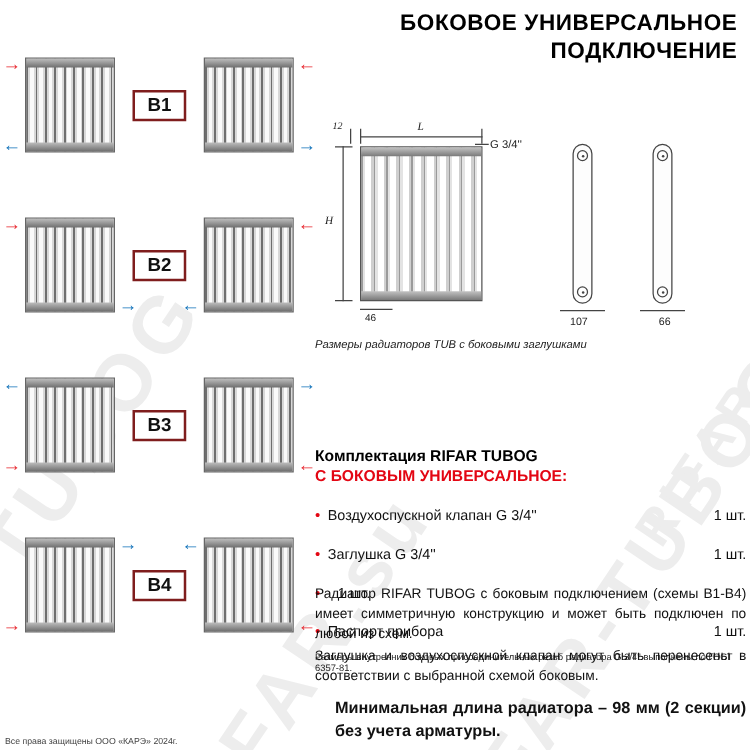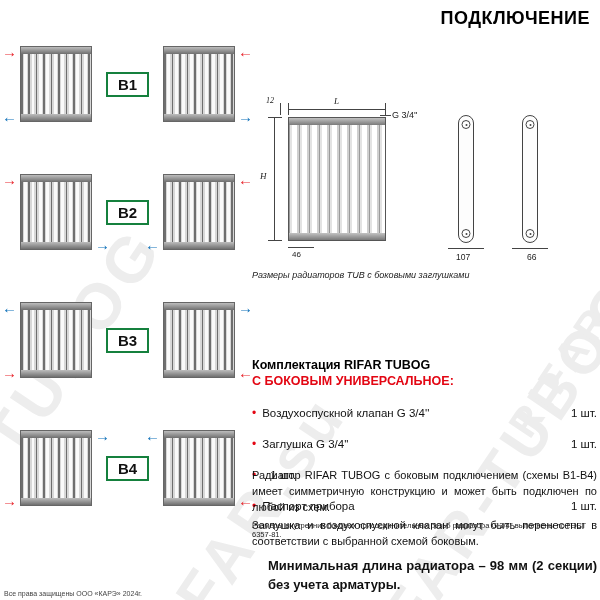--- a/index.html
+++ b/index.html
@@ -36,21 +36,21 @@
   }
   .radiator::before,.radiator::after{
     content:"";position:absolute;left:0;right:0;height:7px;
     background:linear-gradient(180deg,#bdbdbd,#6f6f6f);
   }
   .radiator::before{top:0;} .radiator::after{bottom:0;}
   .arrow{position:absolute;font-size:15px;font-weight:bold;line-height:1;}
   .pos-tl{left:-18px;top:-2px;} .pos-bl{left:-18px;bottom:-2px;}
   .pos-tr{right:-18px;top:-2px;} .pos-br{right:-18px;bottom:-2px;}
   .scheme-label{
-    border:2px solid #15803d;background:rgba(255,255,255,.9);
+    border:2px solid #7f1d1d;background:rgba(255,255,255,.9);
     font-weight:bold;font-size:15px;padding:2px 10px;z-index:2;
   }
   
   .drawing{position:absolute;left:250px;top:95px;width:345px;height:170px;}
   .front-view{
     position:absolute;left:38px;top:22px;width:98px;height:124px;
     border:1px solid #555;box-sizing:border-box;
     background:repeating-linear-gradient(90deg,
       #9a9a9a 0 1px,#e3e3e3 1px 3px,#fff 3px 8px,#cfcfcf 8px 10px);
   }
@@ -111,20 +111,21 @@
 <div class="page">
 
   <span class="wm wm1">TUBOG</span>
   <span class="wm wm2">RIFAR.su</span>
   <span class="wm wm3">RIFAR-TUBOG</span>
   <span class="wm wm4">RIFAR</span>
 
   <div class="content">
 
     <div class="title">
+      <div>БОКОВОЕ УНИВЕРСАЛЬНОЕ</div>
       <div>ПОДКЛЮЧЕНИЕ</div>
     </div>
 
     <div class="schemes">
         <div class="scheme-row">
           <div class="rad-wrap">
             <div class="radiator"></div>
             <span class="arrow pos-tl" style="color: rgb(232, 38, 45);">→</span>
             <span class="arrow pos-bl" style="color: rgb(17, 114, 186);">←</span>
           </div>

